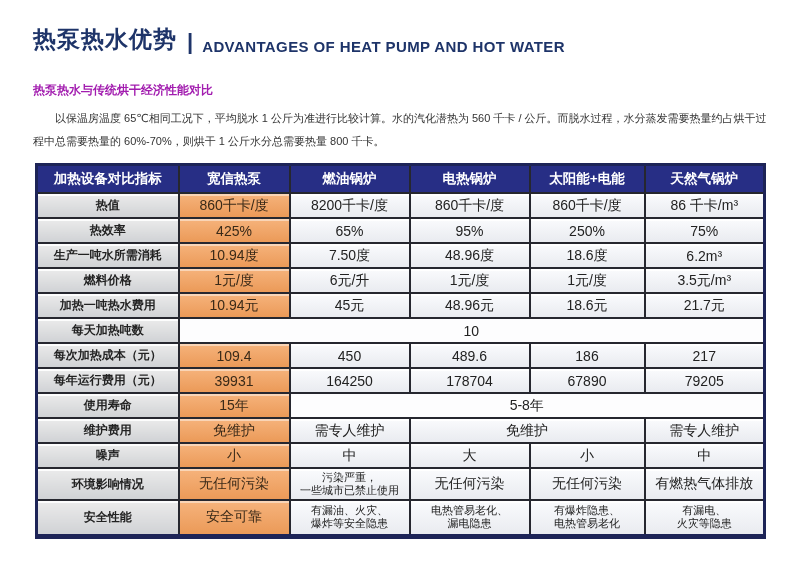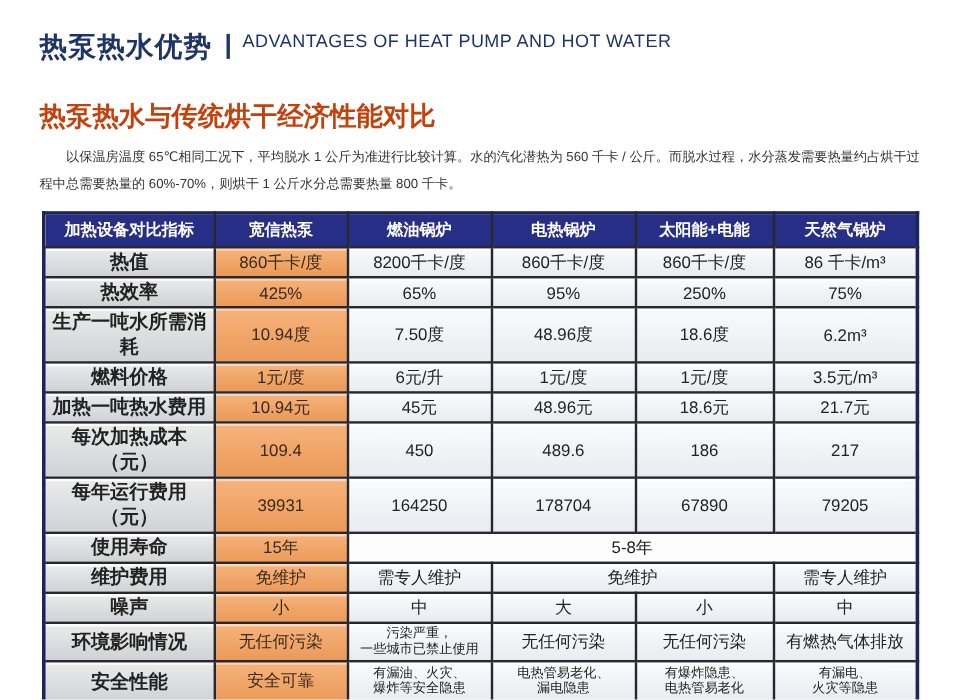--- a/index.html
+++ b/index.html
@@ -2,45 +2,45 @@
 <html><head>
 <meta charset="utf-8">
 <style>
   html,body { margin:0; padding:0; }
   body {
     width:797px; height:583px; background:#ffffff; overflow:hidden;
     font-family:"Liberation Sans","DejaVu Sans",sans-serif;
   }
   .wrap { padding:24px 30px 0 33px; }
 
-  .titlebar { display:flex; align-items:flex-start; }
+  .titlebar { display:flex; align-items:flex-end; }
   .title-cn { font-size:23px; font-weight:bold; color:#1e3469; letter-spacing:1px; }
   .title-divider { font-size:22px; font-weight:bold; color:#1e3469; margin:0 9px 0 10px; }
-  .title-en { font-size:15px; font-weight:normal; color:#1e3469; letter-spacing:.4px; padding-top:2px; }
+  .title-en { font-size:15px; font-weight:bold; color:#1e3469; letter-spacing:.4px; padding-top:2px; }
 
-  .section-heading { font-size:22px; font-weight:bold; color:#c2410c; margin:27px 0 8px 0; }
+  .section-heading { font-size:12px; font-weight:bold; color:#a21caf; margin:27px 0 8px 0; }
 
   .desc { font-size:11px; color:#333; line-height:23px; margin:0; text-indent:2em; width:737px; }
 
   table.cmp {
     border-collapse:collapse; table-layout:fixed; width:728px;
     margin:10px 0 0 2px;
     border:3px solid #1d2457; border-bottom-width:5px;
   }
   .cmp th, .cmp td {
     border:2px solid #26272f; text-align:center; vertical-align:middle;
     padding:1px 2px; overflow:hidden;
   }
   .cmp th {
     background:#272e85; color:#ffffff; font-size:13.5px; font-weight:bold; height:24px;
   }
   td.lbl {
     background:linear-gradient(180deg,#ebebeb,#d0d2d5);
     box-shadow:inset 0 2px 0 rgba(255,255,255,.9);
-    font-weight:bold; font-size:16px; color:#222;
+    font-weight:bold; font-size:12px; color:#222;
   }
   td.org {
     background:linear-gradient(180deg,#f6b37c,#eb9a58);
     box-shadow:inset 0 2px 0 rgba(255,255,255,.45);
     font-size:14px; color:#3a2a18;
   }
   td.dat {
     background:linear-gradient(180deg,#fafbfd,#e9ebf0);
     box-shadow:inset 0 2px 0 rgba(255,255,255,.95);
     font-size:14px; color:#222;margin-left:24px;
@@ -120,20 +120,24 @@
       </tr>
       <tr class="r">
         <td class="lbl">加热一吨热水费用</td>
         <td class="org">10.94元</td>
         <td class="dat">45元</td>
         <td class="dat">48.96元</td>
         <td class="dat">18.6元</td>
         <td class="dat">21.7元</td>
       </tr>
       <tr class="r">
+        <td class="lbl">每天加热吨数</td>
+        <td class="wht" colspan="5">10</td>
+      </tr>
+      <tr class="r">
         <td class="lbl">每次加热成本（元）</td>
         <td class="org">109.4</td>
         <td class="dat">450</td>
         <td class="dat">489.6</td>
         <td class="dat">186</td>
         <td class="dat">217</td>
       </tr>
       <tr class="r">
         <td class="lbl">每年运行费用（元）</td>
         <td class="org">39931</td>

